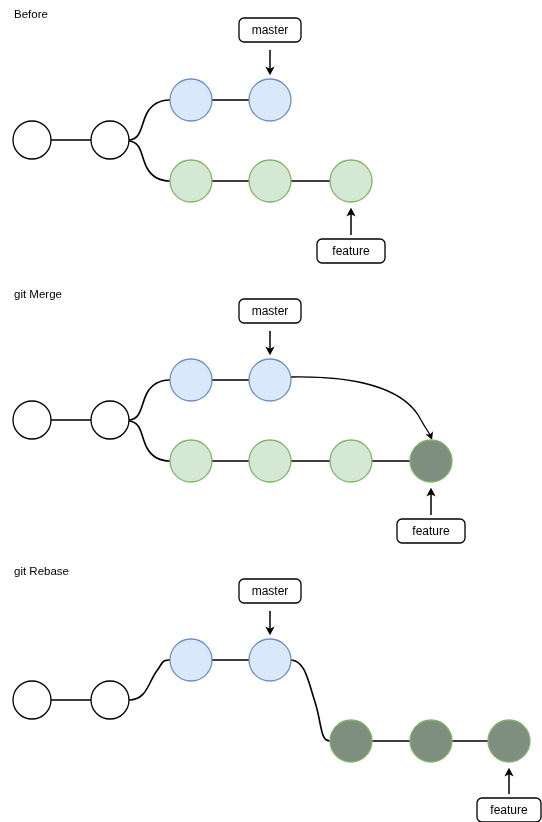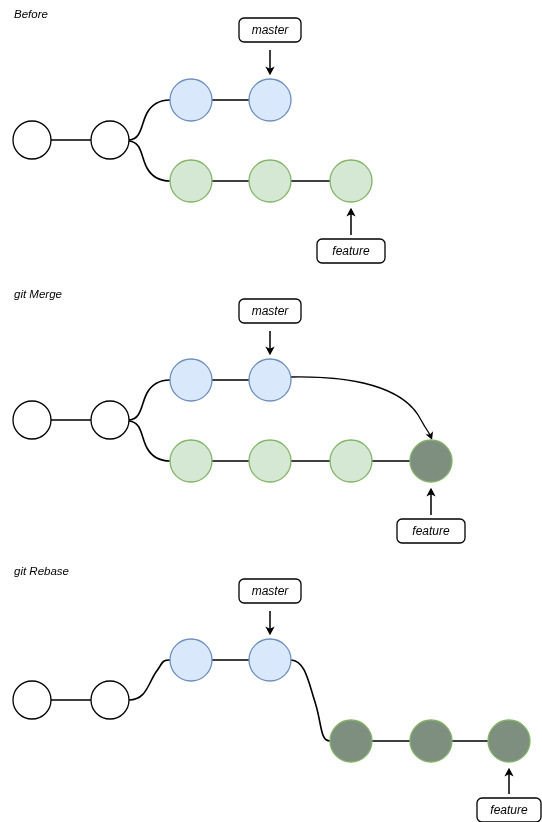--- a/index.html
+++ b/index.html
@@ -14,21 +14,20 @@
     font-family: "Liberation Sans", sans-serif;
     position: relative;
     overflow: hidden;
   }
   #diagram-root {
     position: absolute;
     left: 0;
     top: 0;
     width: 542px;
     height: 817px;
-    font-style: italic;
   }
   svg.diagram {
     display: block;
     width: 542px;
     height: 822px;
   }
   text.section-title {
     font-family: "Liberation Sans", sans-serif;
     font-size: 11.5px;
     fill: #000000;

